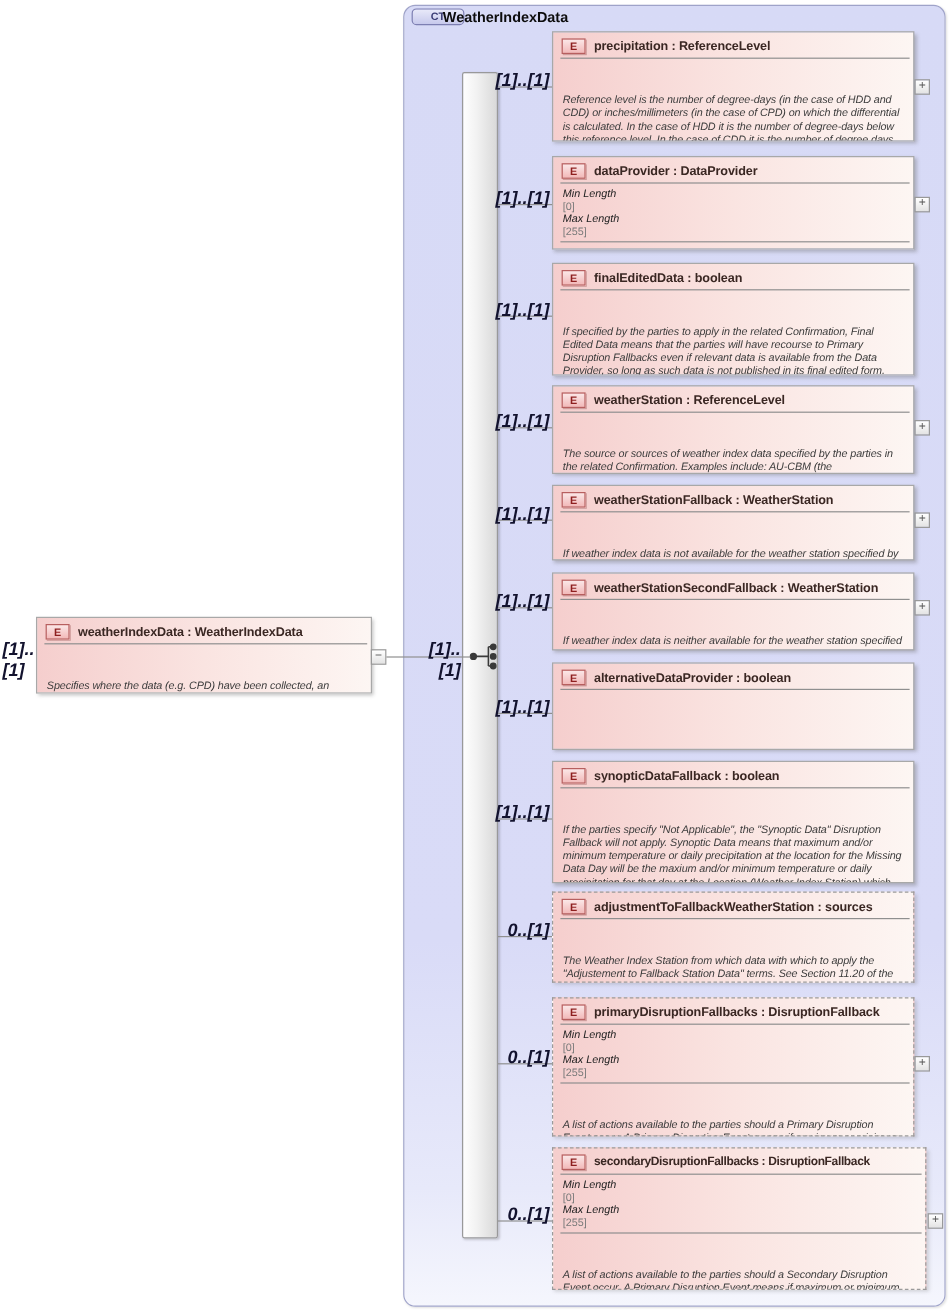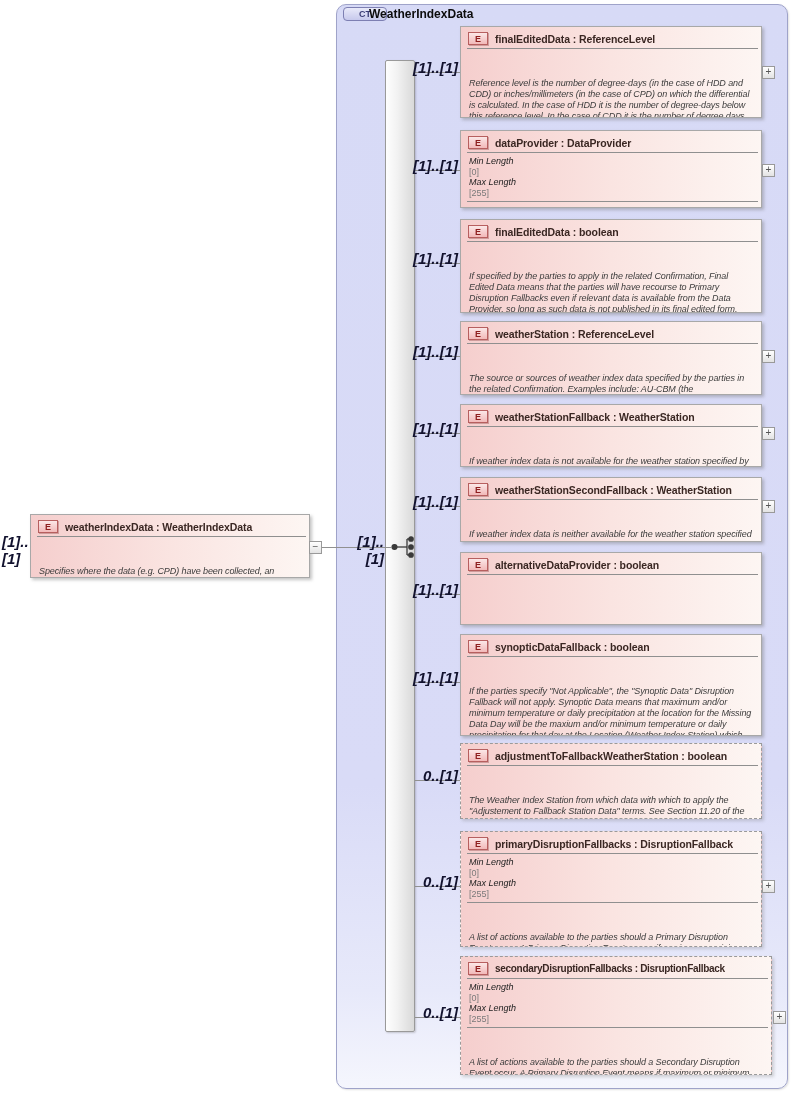--- a/index.html
+++ b/index.html
@@ -104,21 +104,21 @@
 </div>
 <div class="minusbox" style="left:309px; top:541px;">−</div>
 <div class="hline" style="left:322px; top:547px; width:70px;"></div>
 <div class="card" style="left:340px; top:533px; width:44px;">[1]..[1]</div>
 
 <div class="hline" style="left:415px; top:72px; width:45px;"></div>
 <div class="card" style="top:59px;">[1]..[1]</div>
 <div class="ebox" style="top:26px; height:92px;">
   <div class="ehead">
     <span class="eicon">E</span>
-    <span class="etitle">finalEditedData : ReferenceLevel</span>
+    <span class="etitle">precipitation : ReferenceLevel</span>
   </div>
   <div class="esep"></div>
   <div class="eannot">Reference level is the number of degree-days (in the case of HDD and CDD) or inches/millimeters (in the case of CPD) on which the differential is calculated. In the case of HDD it is the number of degree-days below this reference level. In the case of CDD it is the number of degree days above this reference level. In the case of CPD it is number of inches/millimeters above this reference level.</div>
 </div>
 <div class="plusbox" style="top:66px;">+</div>
 
 <div class="hline" style="left:415px; top:170px; width:45px;"></div>
 <div class="card" style="top:157px;">[1]..[1]</div>
 <div class="ebox" style="top:130px; height:78px;">
   <div class="ehead">
@@ -206,21 +206,21 @@
   </div>
   <div class="esep"></div>
   <div class="eannot">If the parties specify "Not Applicable", the "Synoptic Data" Disruption Fallback will not apply. Synoptic Data means that maximum and/or minimum temperature or daily precipitation at the location for the Missing Data Day will be the maxium and/or minimum temperature or daily precipitation for that day at the Location (Weather Index Station) which has not been subject to ultimate quality control, integrity or verification process.</div>
 </div>
 
 <div class="hline" style="left:415px; top:780px; width:45px;"></div>
 <div class="card" style="top:767px;">0..[1]</div>
 <div class="ebox dashed" style="top:743px; height:76px;">
   <div class="ehead">
     <span class="eicon">E</span>
-    <span class="etitle wrap">adjustmentToFallbackWeatherStation : boolean</span>
+    <span class="etitle wrap">adjustmentToFallbackWeatherStation : sources</span>
   </div>
   <div class="esep"></div>
   <div class="eannot">The Weather Index Station from which data with which to apply the "Adjustement to Fallback Station Data" terms. See Section 11.20 of the 2005 ISDA Commodity Definitions.</div>
 </div>
 
 <div class="hline" style="left:415px; top:886px; width:45px;"></div>
 <div class="card" style="top:873px;">0..[1]</div>
 <div class="ebox dashed" style="top:831px; height:116px;">
   <div class="ehead">
     <span class="eicon">E</span>

